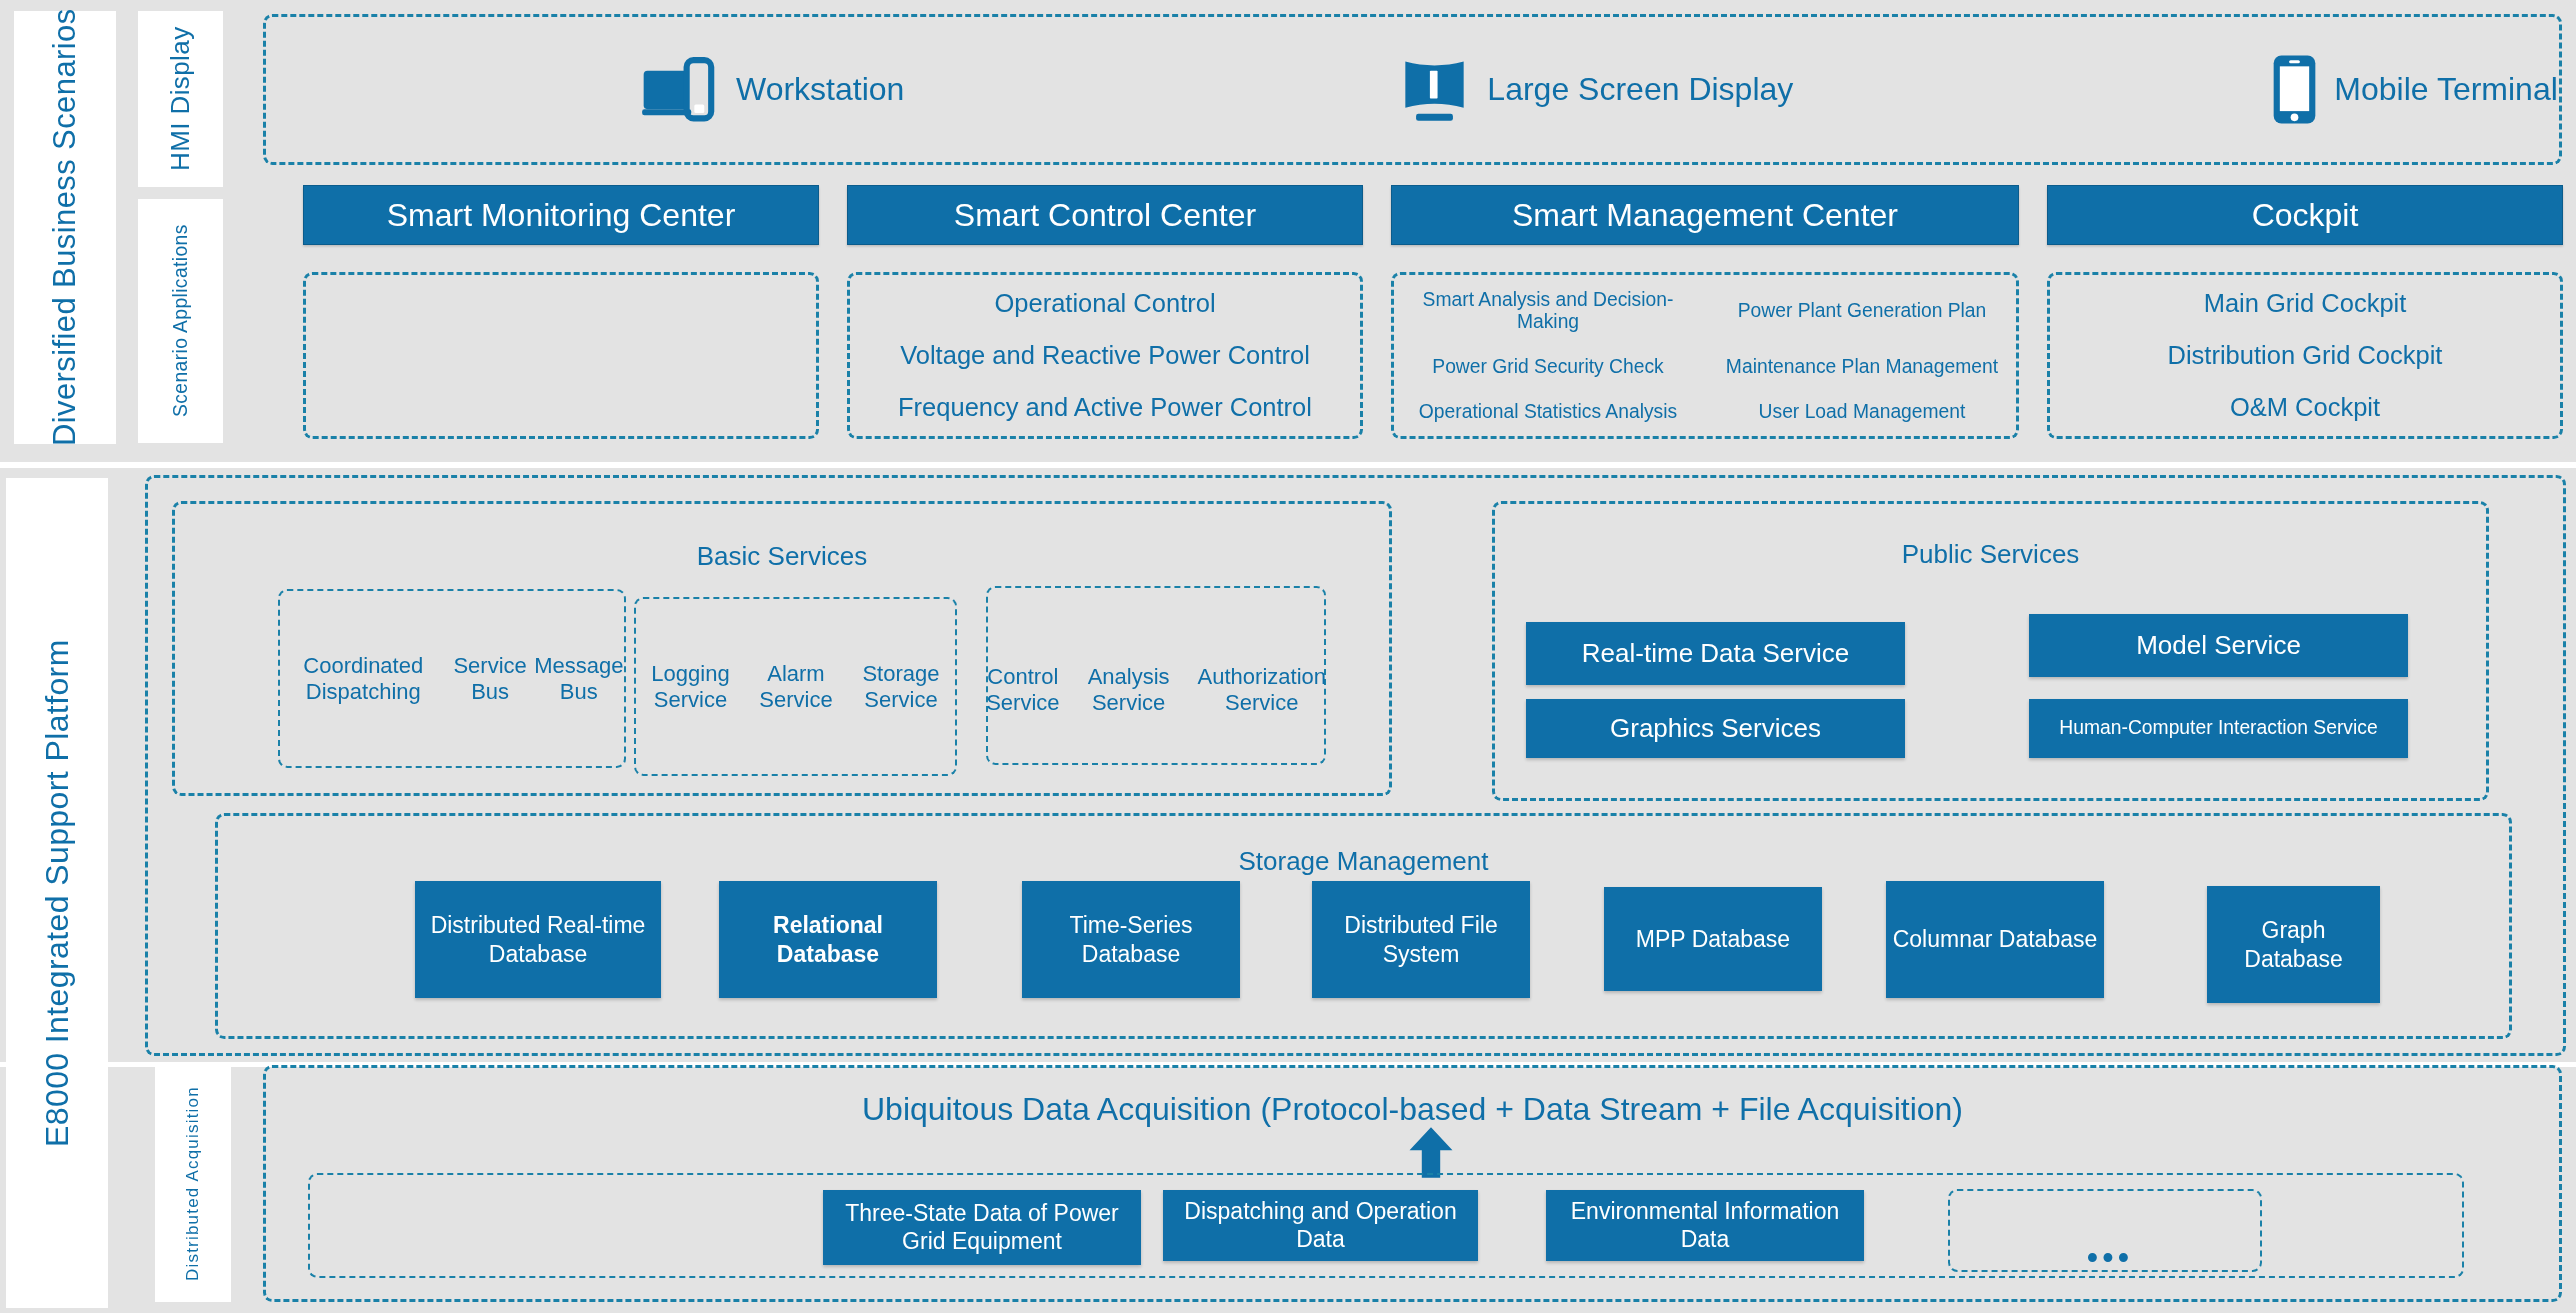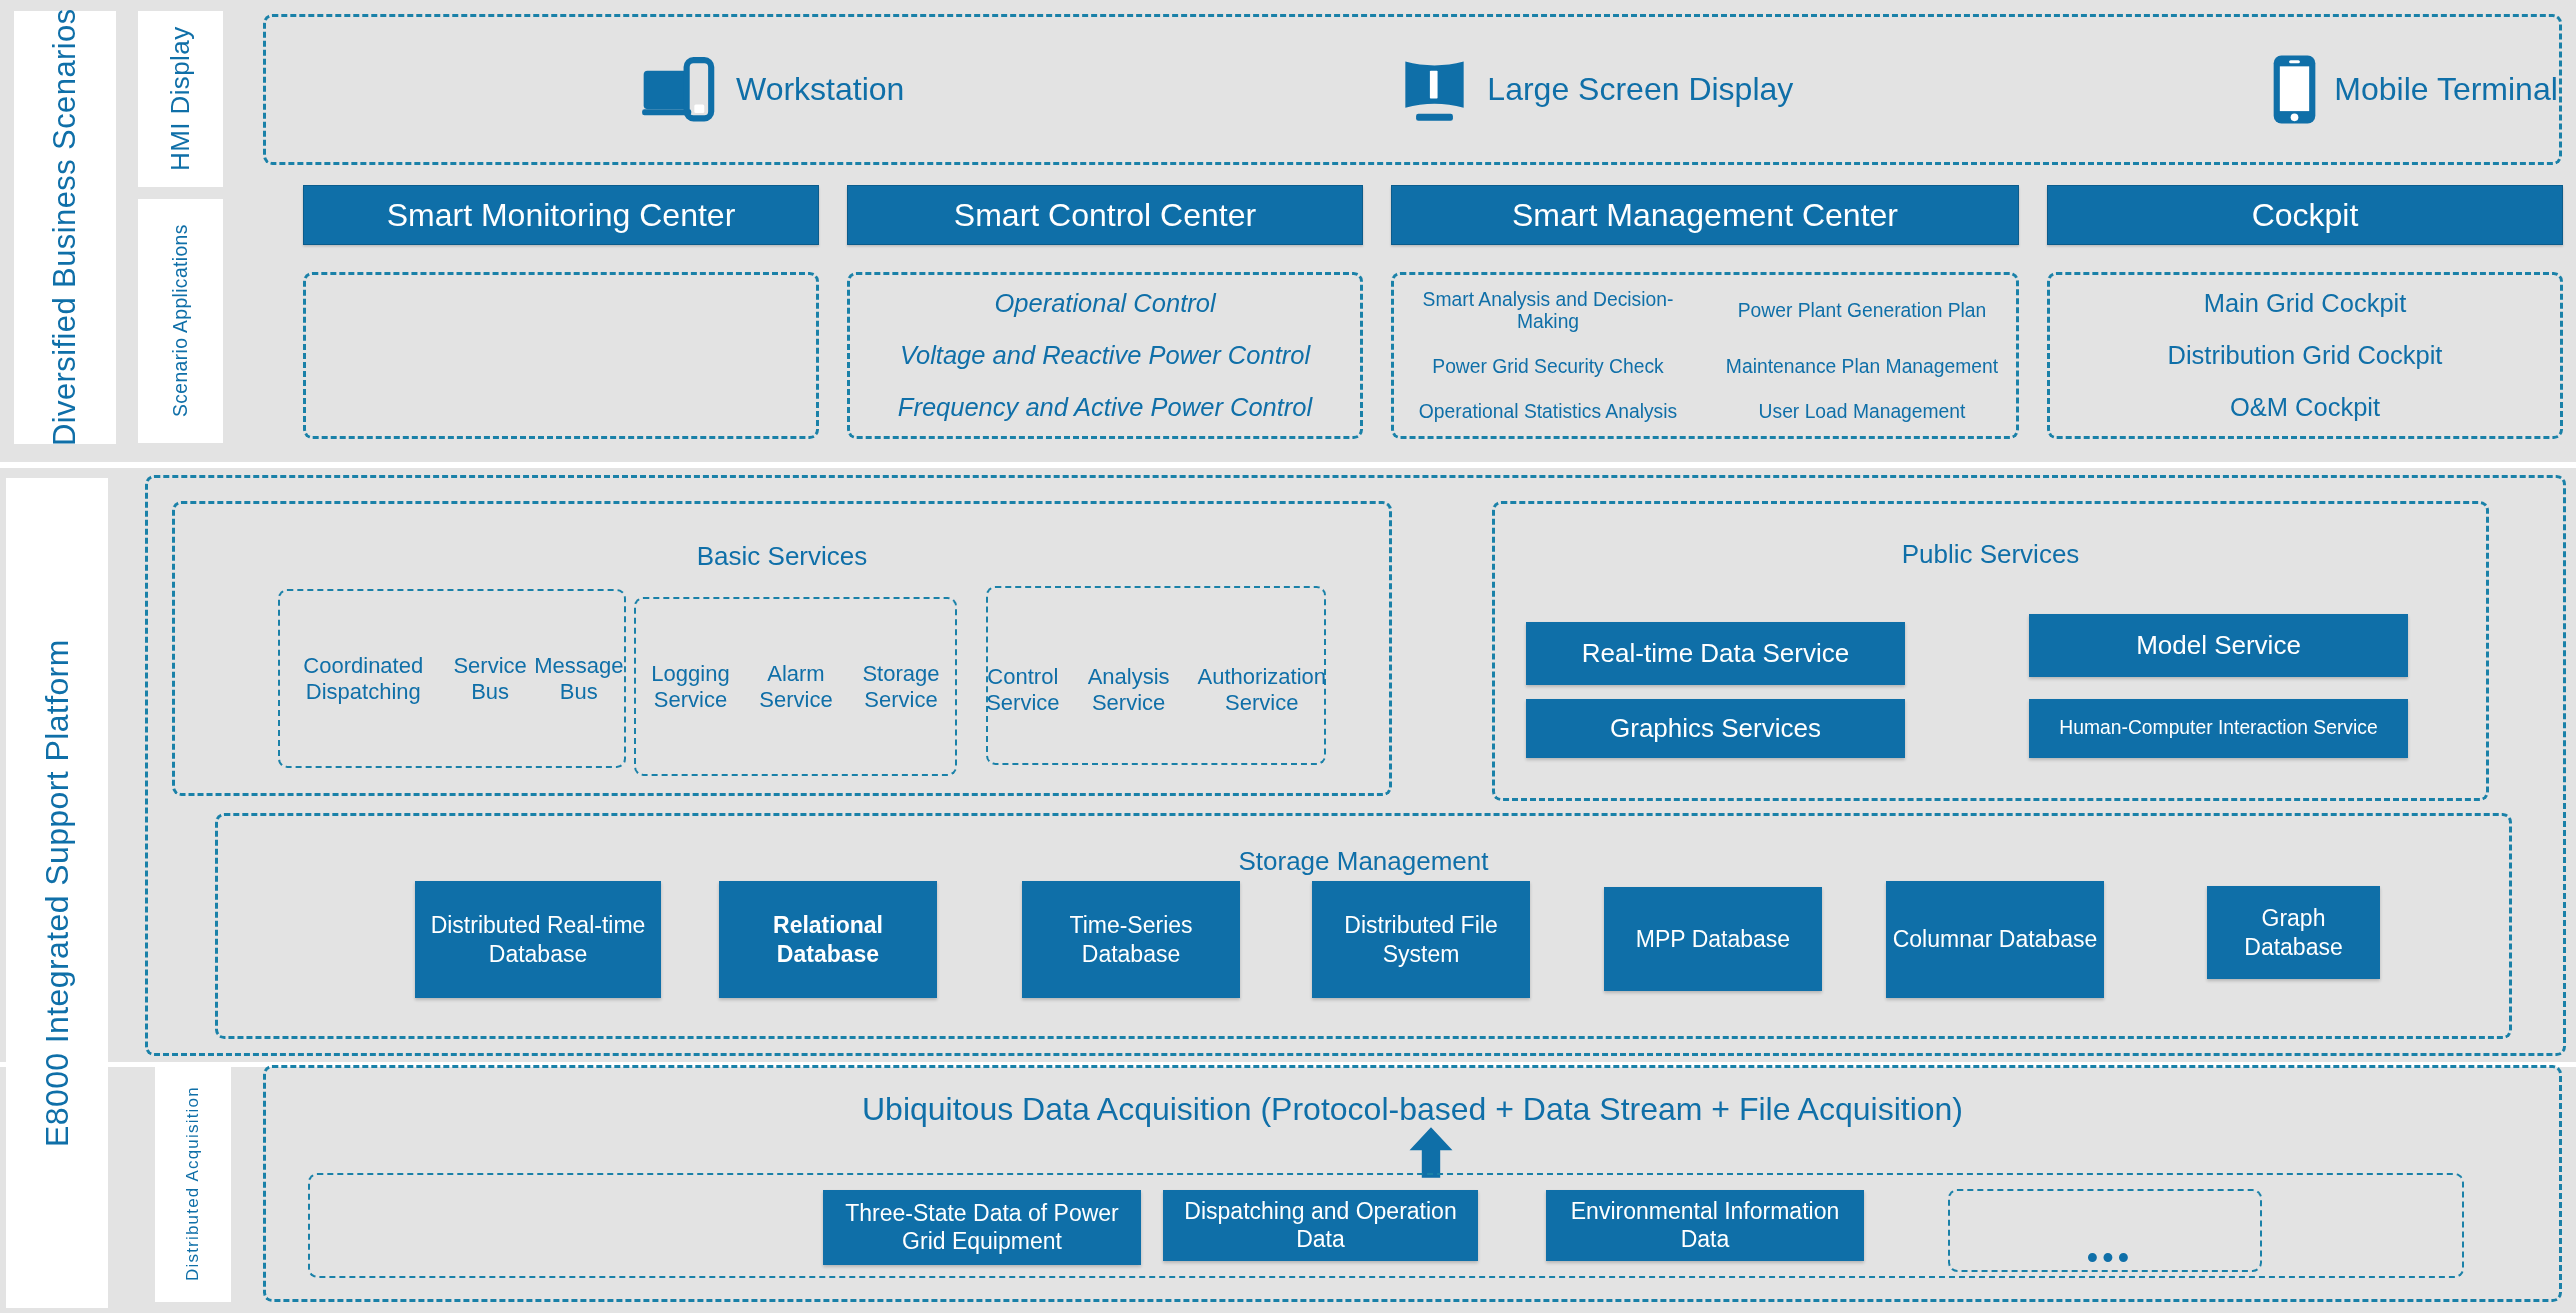--- a/index.html
+++ b/index.html
@@ -104,21 +104,21 @@
 
   
   .app-list {
     position: absolute;
     display: flex; flex-direction: column;
     align-items: center; justify-content: space-around;
     color: #0f6fa8;
     text-align: center;
   }
   #list-1 { left: 303px; top: 278px; width: 516px; height: 155px; font-size: 25.5px; }
-  #list-2 { left: 847px;top: 278px; width: 516px; height: 155px; font-size: 25.5px; font-style: italic; }
+  #list-2 { left: 847px;top: 278px; width: 516px; height: 155px; font-size: 25.5px; }
   #list-4 { left: 2047px;top: 278px; width: 516px; height: 155px; font-size: 25.5px; }
 
   .app-grid {
     position: absolute;
     left: 1391px; top: 277px; width: 628px; height: 158px;
     display: grid;
     grid-template-columns: 1fr 1fr;
     align-items: center;
     color: #0f6fa8;
     font-size: 19.3px;
@@ -177,21 +177,21 @@
     line-height: 1.22;
     box-shadow: 0 2.3px 3.1px rgba(0,0,0,.20);
     padding: 0 6.2px;
   }
   #db-0 { left: 415px;  top: 881px; width: 246px; height: 117px; }
   #db-1 { left: 719px;  top: 881px; width: 218px; height: 117px; font-weight: bold; }
   #db-2 { left: 1022px; top: 881px; width: 218px; height: 117px; }
   #db-3 { left: 1312px; top: 881px; width: 218px; height: 117px; }
   #db-4 { left: 1604px; top: 887px; width: 218px; height: 104px; }
   #db-5 { left: 1886px; top: 881px; width: 218px; height: 117px; }
-  #db-6 { left: 2207px; top: 886px; width: 173px; height: 93px; }
+  #db-6 { left: 2207px; top: 886px; width: 173px; height: 117px; }
 
   .acqbox {
     position: absolute;
     background: #0f6fa8;
     color: #ffffff;
     display: flex; align-items: center; justify-content: center;
     text-align: center;
     font-size: 23px;
     line-height: 1.2;
     box-shadow: 0 2.3px 3.1px rgba(0,0,0,.20);

